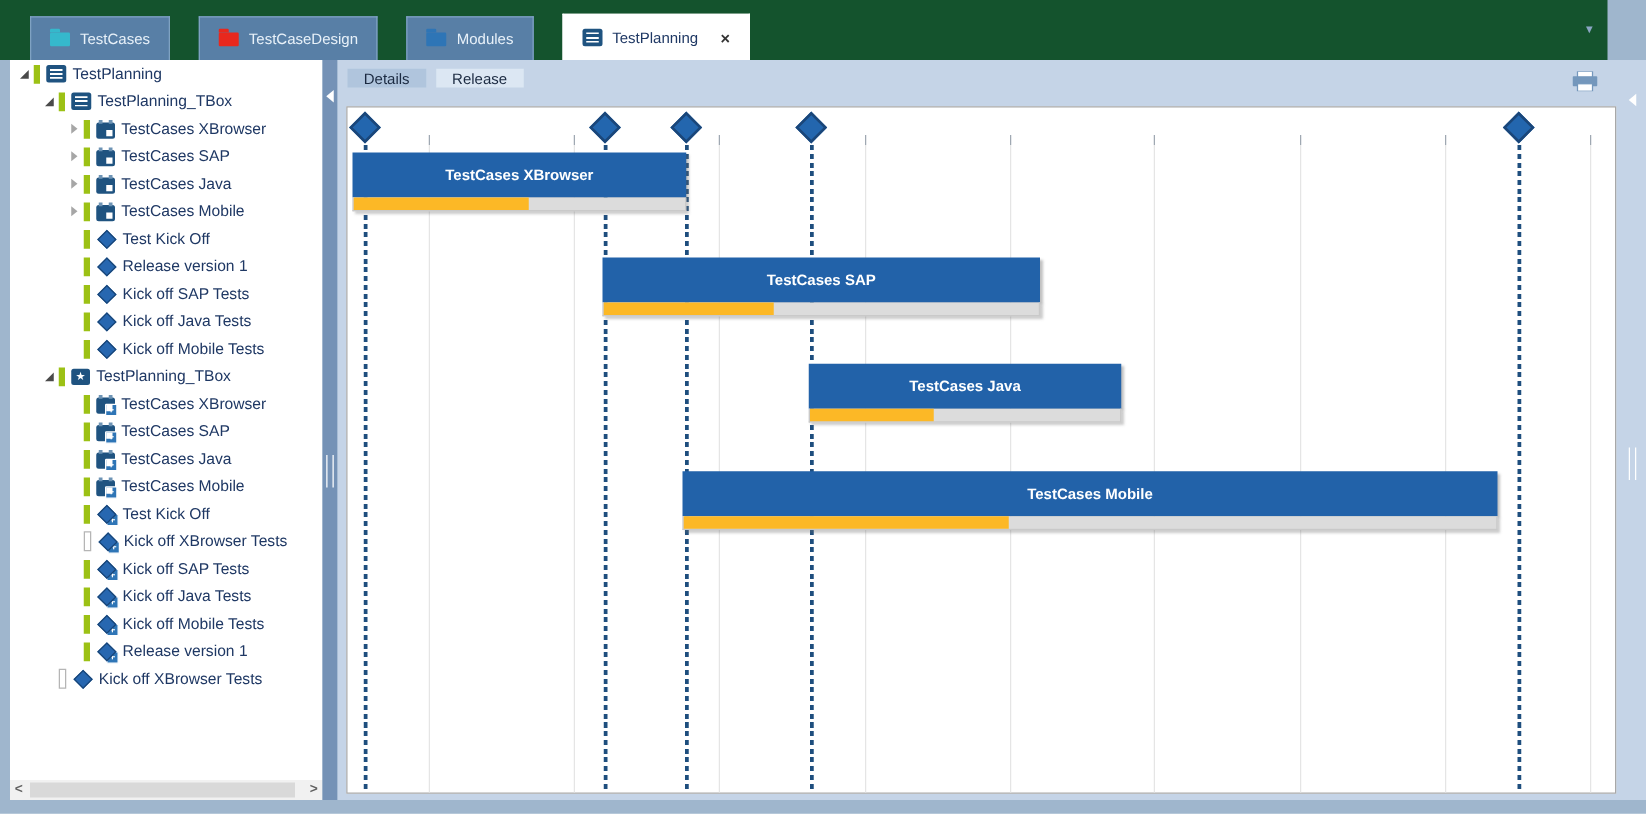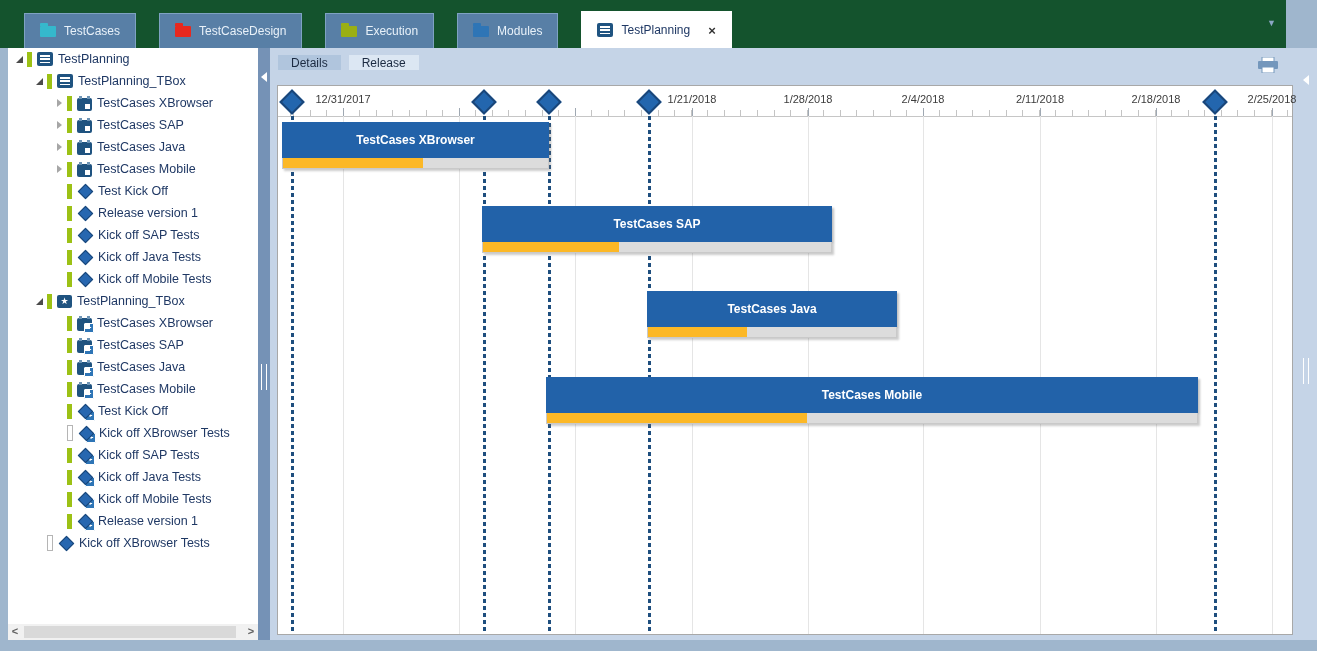--- a/index.html
+++ b/index.html
@@ -99,24 +99,20 @@
   <div id="tab-strip">
       <div class="tab">
         <span class="folder" style="background: rgb(53, 184, 204);"></span>
         <span>TestCases</span>
       </div>
       <div class="tab">
         <span class="folder" style="background: rgb(232, 40, 30);"></span>
         <span>TestCaseDesign</span>
       </div>
       <div class="tab">
-        <span class="folder" style="background: rgb(154, 175, 20);"></span>
-        <span>Execution</span>
-      </div>
-      <div class="tab">
         <span class="folder" style="background: rgb(46, 117, 182);"></span>
         <span>Modules</span>
       </div>
       <div class="tab active">
         <span class="list-ic"></span>
         <span>TestPlanning</span>
         <span class="tab-close">×</span>
       </div>
     </div>
   <div id="tab-overflow">▼</div>
@@ -349,30 +345,20 @@
     <svg width="20" height="16" viewBox="0 0 20 16">
       <rect x="4" y="0" width="12" height="5" fill="#ffffff" stroke="#7497BC"></rect>
       <rect x="0" y="4" width="20" height="8" rx="1" fill="#7497BC"></rect>
       <rect x="4" y="10" width="12" height="6" fill="#ffffff" stroke="#7497BC"></rect>
     </svg>
   </div>
   <div id="rsplit-arrow"></div>
   <div id="rsplit-grip"></div>
 
   <div id="chart">
-    <div id="chart-header">
-      <div id="minor-ticks"></div>
-    <div class="tl-label" style="left: 65px;">12/31/2017</div>
-        <div class="tl-label" style="left: 414px;">1/21/2018</div>
-        <div class="tl-label" style="left: 530px;">1/28/2018</div>
-        <div class="tl-label" style="left: 645px;">2/4/2018</div>
-        <div class="tl-label" style="left: 762px;">2/11/2018</div>
-        <div class="tl-label" style="left: 878px;">2/18/2018</div>
-        <div class="tl-label" style="left: 994px;">2/25/2018</div>
-      </div>
   <div class="gridline" style="left: 65px;"></div>
       <div class="gridtick" style="left: 65px;"></div>
       <div class="gridline" style="left: 181px;"></div>
       <div class="gridtick" style="left: 181px;"></div>
       <div class="gridline" style="left: 297px;"></div>
       <div class="gridtick" style="left: 297px;"></div>
       <div class="gridline" style="left: 414px;"></div>
       <div class="gridtick" style="left: 414px;"></div>
       <div class="gridline" style="left: 530px;"></div>
       <div class="gridtick" style="left: 530px;"></div>

